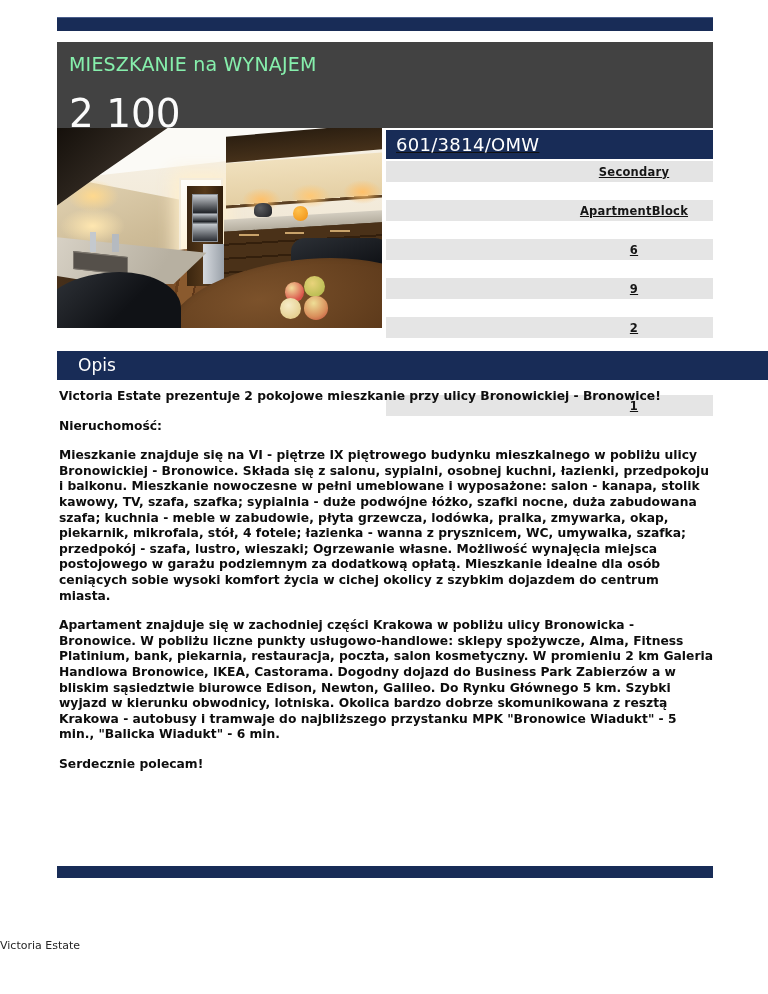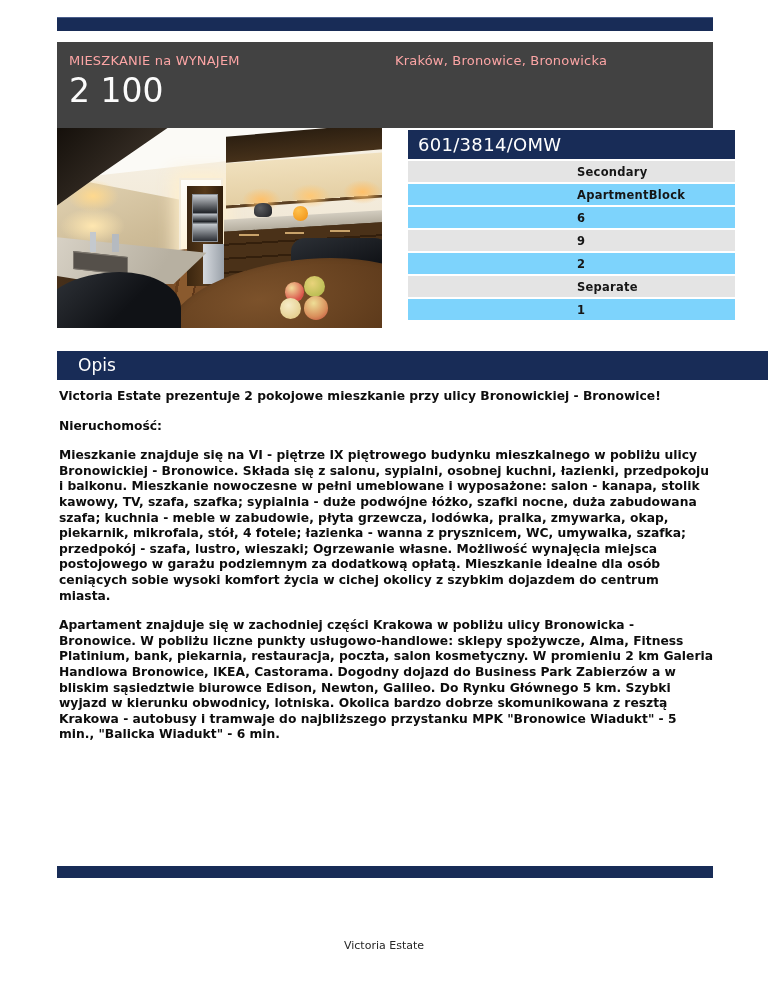--- a/index.html
+++ b/index.html
@@ -10,22 +10,22 @@
   }
   .navy { background:#182c57; }
 
   
   .top-bar { position:absolute; left:57px; top:17px; width:656px; height:14px; border-top:1px solid #4a5e8c; }
 
   
   .header { position:absolute; left:57px; top:42px; width:656px; height:86px; background:#424242; color:#fafafa; }
   .header-left { position:absolute; left:12px; top:11px; }
   .header-right { position:absolute; left:338px; top:11px; }
-  .header-caption { font-size:13px; letter-spacing:.2px; color:#fca5a5; }
-  .header-big { font-size:33px; margin-top:3px; font-weight:400; color:#fbfbfb; }
+  .header-caption { font-size:19px; letter-spacing:.2px; color:#86efac; }
+  .header-big { font-size:39px; margin-top:16px; font-weight:400; color:#fbfbfb; }
 
   
   .photo { position:absolute; left:57px; top:128px; width:325px; height:200px; overflow:hidden; background:#efe6d4; }
   .photo * { position:absolute; }
   .ph-wall { inset:0; background:linear-gradient(180deg,#f7f2e7 0%,#f1e8d6 50%,#e7dac2 72%,#dccbae 100%); }
   .ph-ceiling { left:0; top:0; width:100%; height:26%; background:#fbfaf6; clip-path:polygon(0 0,100% 0,100% 30%,0 100%); }
   .ph-hood { left:0; top:0; width:34%; height:44%; background:linear-gradient(135deg,#15100b,#3c332a 70%,#6b5f50); clip-path:polygon(0 0,100% 0,40% 52%,0 88%); }
   .ph-backsplash { left:0; top:24%; width:40%; height:52%; background:linear-gradient(160deg,#e3d4b4,#cdbb97 60%,#bfae8d); clip-path:polygon(0 0,100% 24%,100% 72%,0 100%); }
   .ph-glow1 { left:3%; top:26%; width:16%; height:16%; background:radial-gradient(closest-side,#ffd98e,rgba(255,217,142,0)); }
   .ph-glow2 { left:1%; top:40%; width:20%; height:18%; background:radial-gradient(closest-side,#ffe7b0,rgba(255,231,176,0)); }
@@ -57,48 +57,47 @@
   .ph-table { left:34%; top:66%; width:82%; height:58%; border-radius:50%; transform:rotate(-7deg);
     background:radial-gradient(ellipse at 35% 30%,#7c522b,#5d3a1b 60%,#40250e); box-shadow:inset 0 -5px 10px rgba(0,0,0,.4); }
   .ph-apple1 { left:70%; top:77%; width:6%; height:10%; border-radius:50%; background:radial-gradient(circle at 35% 30%,#f2dc9a,#d9534a 70%); }
   .ph-apple2 { left:76%; top:74%; width:6.5%; height:10.5%; border-radius:50%; background:radial-gradient(circle at 40% 35%,#e9d37b,#b9bd52 75%); }
   .ph-apple3 { left:68.5%; top:85%; width:6.5%; height:10.5%; border-radius:50%; background:radial-gradient(circle at 40% 35%,#f6ecc8,#e5cf8f 75%); }
   .ph-apple4 { left:76%; top:84%; width:7.5%; height:12%; border-radius:50%; background:radial-gradient(circle at 40% 30%,#eede96,#d9905c 60%,#c86145 85%); }
   .ph-chair-left { left:-6%; top:72%; width:44%; height:42%; border-radius:60% 45% 8% 8%; background:linear-gradient(135deg,#33373d,#101216 55%); }
   .ph-chair-right { left:72%; top:55%; width:30%; height:36%; border-radius:14px 14px 4px 4px; background:linear-gradient(160deg,#2c3036,#0d0f13 60%); }
 
   
-  .panel { position:absolute; left:408px; top:130px; width:327px; }
+  .panel { position:absolute; left:386px; top:130px; width:327px;text-decoration:underline; }
   .panel-header { height:29px; line-height:29px; color:#fff; font-size:18px; padding-left:10px; letter-spacing:.3px; margin-bottom:2px; }
-  .attr-row { display:flex; align-items:center; height:21px; margin-bottom:2px; background:#e4e4e4; }
-  .attr-row.alt { background:#7dd3fc; }
+  .attr-row { display:flex; align-items:center; height:21px; margin-bottom:18px; background:#e4e4e4;justify-content:center; }
+  .attr-row.alt { background:#e5e5e5; }
   .attr-label { width:169px; font-size:11px; color:#333; padding-left:8px; }
   .attr-value { font-size:11.5px; font-weight:bold; letter-spacing:.25px; color:#161616; }
 
   
   .opis-bar { position:absolute; left:57px; top:351px; width:732px; height:29px; color:#fff; font-size:17px; line-height:29px; padding-left:21px; }
   .body-text { position:absolute; left:57px; top:389px; width:656px; max-height:472px; overflow:hidden; padding-left:2px;font-weight:bold; }
   .body-text p { font-size:12.3px; line-height:15.6px; color:#0d0d0d; margin:0 0 14px 0; white-space:pre-wrap; }
 
   
   .bottom-bar { position:absolute; left:57px; top:866px; width:656px; height:12px; }
-  .footer { position:absolute; left:0; top:939px; width:768px; text-align:center; font-size:11px; color:#262626; }
+  .footer { position:absolute; left:0; top:939px; width:768px; text-align:left; font-size:11px; color:#262626; }
 </style>
 </head>
 <body>
 
 <div class="top-bar navy"></div>
 
 <div class="header">
   <div class="header-left">
     <div class="header-caption">MIESZKANIE na WYNAJEM</div>
     <div class="header-big">2 100</div>
   </div>
   <div class="header-right">
-    <div class="header-caption">Kraków, Bronowice, Bronowicka</div>
   </div>
 </div>
 
 <div class="photo">
   <div class="ph-wall"></div>
   <div class="ph-ceiling"></div>
   <div class="ph-backsplash"></div>
   <div class="ph-glow1"></div>
   <div class="ph-glow2"></div>
   <div class="ph-hood"></div>
@@ -167,16 +166,17 @@
     </div>
 </div>
 
 <div class="opis-bar navy">Opis</div>
 
 <div class="body-text">
     <p>Victoria Estate prezentuje 2 pokojowe mieszkanie przy ulicy Bronowickiej - Bronowice!</p>
     <p>Nieruchomość:</p>
     <p>Mieszkanie znajduje się na VI - piętrze IX piętrowego budynku mieszkalnego w pobliżu ulicy Bronowickiej - Bronowice. Składa się z salonu, sypialni, osobnej kuchni, łazienki, przedpokoju i balkonu. Mieszkanie nowoczesne w pełni umeblowane i wyposażone: salon - kanapa, stolik kawowy, TV, szafa, szafka; sypialnia - duże podwójne łóżko, szafki nocne, duża zabudowana szafa; kuchnia - meble w zabudowie, płyta grzewcza, lodówka, pralka, zmywarka, okap, piekarnik, mikrofala, stół, 4 fotele; łazienka - wanna z prysznicem, WC, umywalka, szafka; przedpokój - szafa, lustro, wieszaki; Ogrzewanie własne. Możliwość wynajęcia miejsca postojowego w garażu podziemnym za dodatkową opłatą. Mieszkanie idealne dla osób ceniących sobie wysoki komfort życia w cichej okolicy z szybkim dojazdem do centrum miasta.</p>
     <p>Apartament znajduje się w zachodniej części Krakowa w pobliżu ulicy Bronowicka - Bronowice. W pobliżu liczne punkty usługowo-handlowe: sklepy spożywcze, Alma, Fitness Platinium, bank, piekarnia, restauracja, poczta, salon kosmetyczny. W promieniu 2 km Galeria Handlowa Bronowice, IKEA, Castorama. Dogodny dojazd do Business Park Zabierzów a w bliskim sąsiedztwie biurowce Edison, Newton, Galileo. Do Rynku Głównego 5 km. Szybki wyjazd w kierunku obwodnicy, lotniska. Okolica bardzo dobrze skomunikowana z resztą Krakowa - autobusy i tramwaje do najbliższego przystanku MPK "Bronowice Wiadukt" - 5 min., "Balicka Wiadukt" - 6 min.</p>
+    <p>Serdecznie polecam!</p>
   </div>
 
 <div class="bottom-bar navy"></div>
 <div class="footer">Victoria Estate</div>
 
 </body></html>

